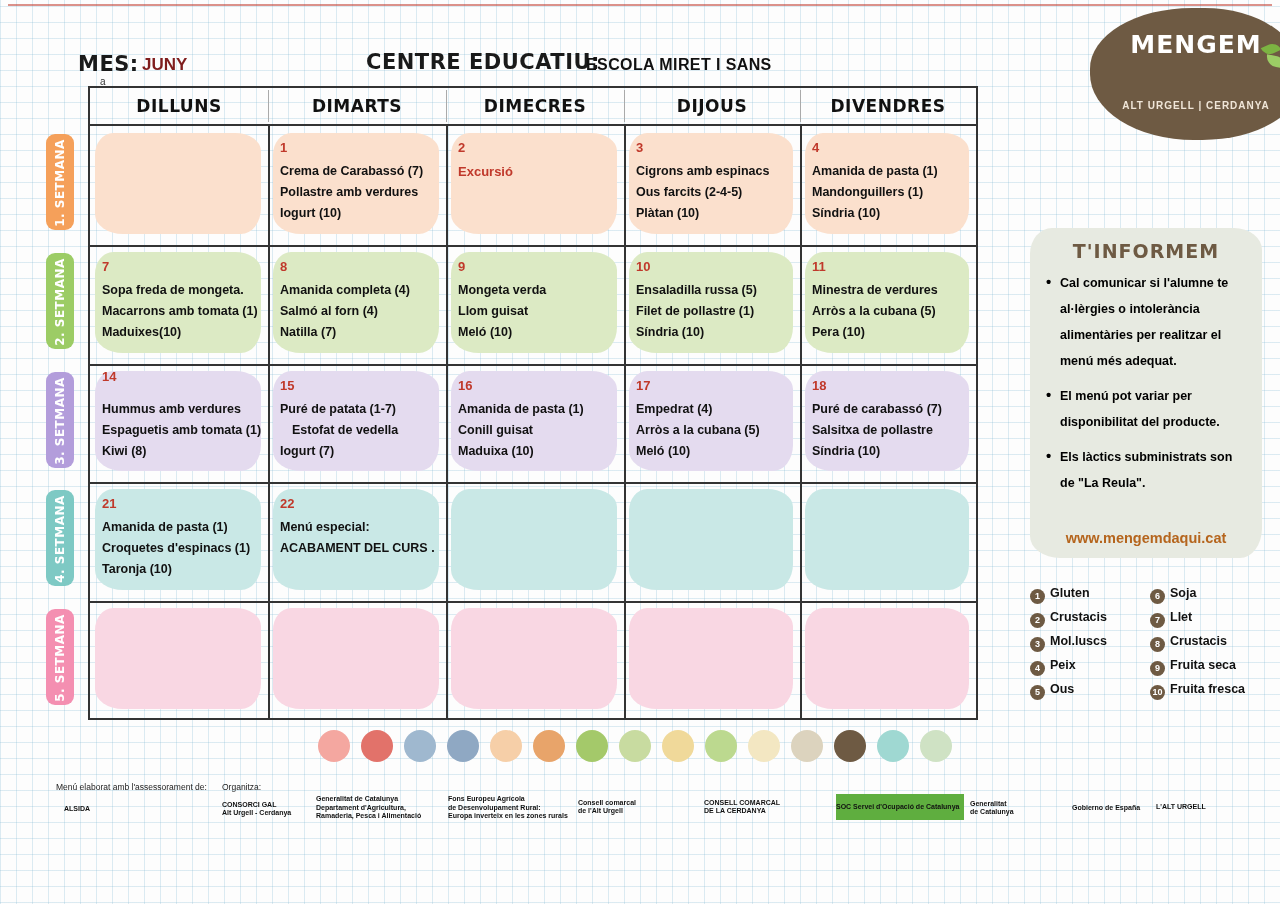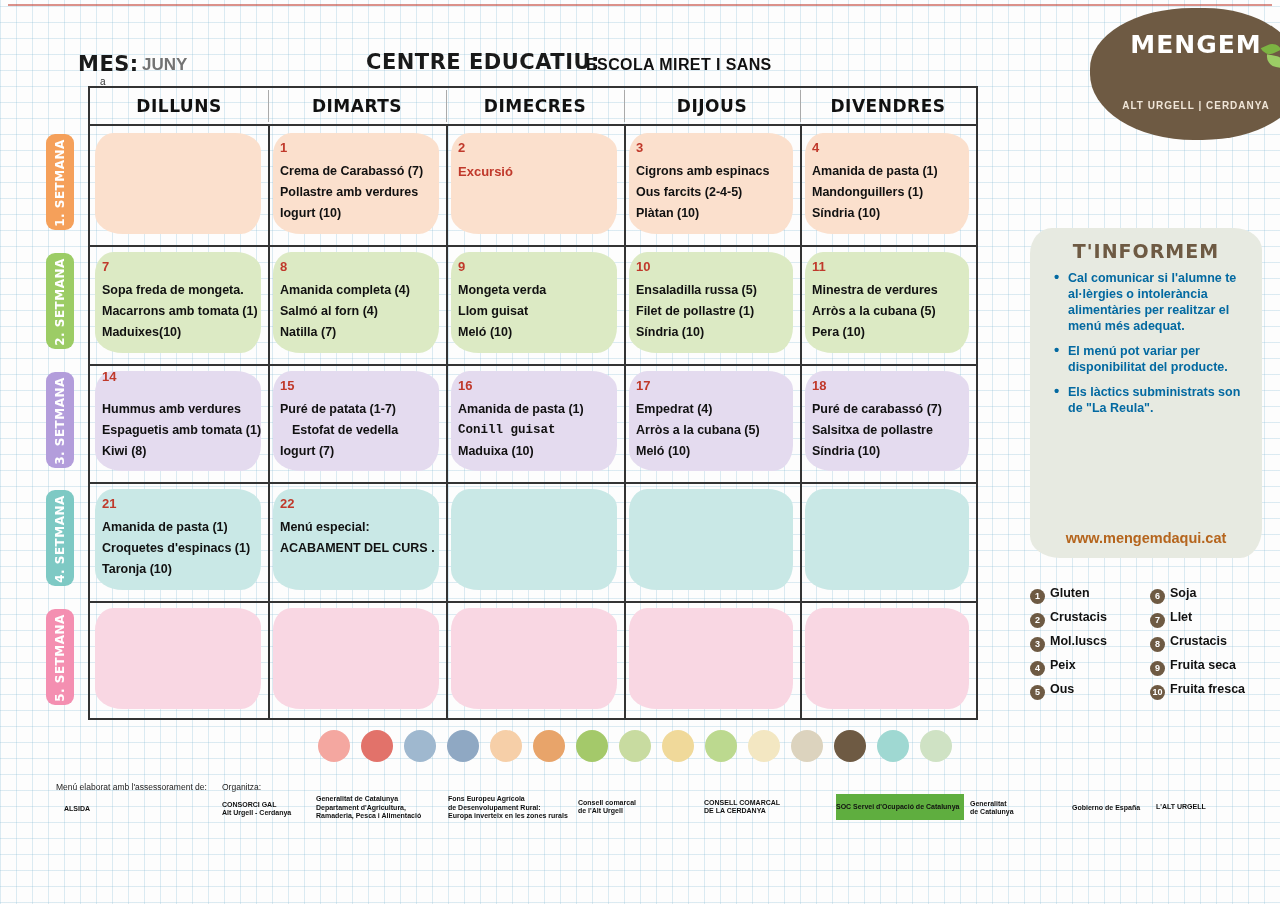--- a/index.html
+++ b/index.html
@@ -27,21 +27,21 @@
   .topline { position:absolute; left:8px; top:4px; width:1264px; height:2px; background:#c0392b; opacity:.55; }
 
   
   .hdr { position: absolute; left: 78px; top: 24px; width: 930px; height: 44px; }
   .hdr .lbl {
     font-family: "DejaVu Sans", sans-serif;
     font-weight: bold; font-size: 21px; letter-spacing: .5px; color: #1a1a1a;
     text-transform: uppercase;
   }
   .hdr-mes { position:absolute; left:0; top:28px; }
-  .hdr-mesval { position:absolute; left:64px; top:31px; font-size:17px; font-weight:bold; color:#737373; font-family:"Liberation Sans",sans-serif;}
+  .hdr-mesval { position:absolute; left:64px; top:31px; font-size:17px; font-weight:bold; color:#7f1d1d; font-family:"Liberation Sans",sans-serif;}
   .hdr-sup { position:absolute; left:22px; top:52px; font-size:10px; color:#333; }
   .hdr-centre { position:absolute; left:288px; top:26px; }
   .hdr-centreval { position:absolute; left:508px; top:32px; font-size:16px; font-weight:bold; color:#111; letter-spacing:.4px;}
 
   
   .logo {
     position:absolute; left:1042px; top:8px; width:212px; height:132px;
     background:#6e5a43;
     border-radius: 48% 46% 47% 49% / 46% 50% 45% 50%;
     color:#fff;
@@ -96,21 +96,21 @@
   .info {
     position:absolute; left:1030px; top:228px; width:232px; height:330px;
     background:#e7eae1;
     border-radius: 22px 28px 22px 30px / 26px 22px 30px 22px;
   }
   .info h3 {
     margin:0; position:absolute; left:0; right:0; top:12px; text-align:center;
     font-family:"DejaVu Sans",sans-serif; font-size:19px; color:#6e5a43; letter-spacing:1px;
   }
   .info ul { margin:0; padding:0 14px 0 30px; position:absolute; top:42px; left:0; right:0; list-style:none;}
-  .info li { position:relative; font-size:12.5px; line-height:16px; color:#0369a1; margin-bottom:9px; font-weight:600;margin-left:8px;}
+  .info li { position:relative; font-size:12.5px; line-height:26px; color:#000000; margin-bottom:9px; font-weight:600;}
   .info li:before { content:"•"; position:absolute; left:-14px; top:-1px; font-size:15px; }
   .info .url {
     position:absolute; left:0; right:0; bottom:12px; text-align:center;
     color:#b5651d; font-weight:bold; font-size:14.5px;
   }
 
   
   .alg { position:absolute; left:1030px; top:586px; width:236px; height:118px; }
   .alg .item { position:absolute; font-size:12.5px; color:#111; font-weight:600; white-space:nowrap; }
   .alg .bullet {
@@ -219,21 +219,21 @@
     <div class="dish" style="left: 12px; top: 334.6px; max-width: 162px;">Espaguetis amb tomata (1)</div>
     <div class="dish" style="left: 12px; top: 355.6px; max-width: 162px;">Kiwi (8)</div>
     <div class="blob" style="left: 183px; top: 282.6px; width: 166px; height: 100.8px; background: rgb(228, 219, 239);"></div>
     <div class="daynum" style="left: 190px; top: 289.6px;">15</div>
     <div class="dish" style="left: 190px; top: 313.6px; max-width: 162px;">Puré de patata (1-7)</div>
     <div class="dish" style="left: 190px; top: 334.6px; max-width: 162px; padding-left: 12px;">Estofat de vedella</div>
     <div class="dish" style="left: 190px; top: 355.6px; max-width: 162px;">Iogurt (7)</div>
     <div class="blob" style="left: 361px; top: 282.6px; width: 166px; height: 100.8px; background: rgb(228, 219, 239);"></div>
     <div class="daynum" style="left: 368px; top: 289.6px;">16</div>
     <div class="dish" style="left: 368px; top: 313.6px; max-width: 162px;">Amanida de pasta (1)</div>
-    <div class="dish" style="left: 368px; top: 334.6px; max-width: 162px; font-family: Liberation Mono, monospace;">Conill guisat</div>
+    <div class="dish" style="left: 368px; top: 334.6px; max-width: 162px;">Conill guisat</div>
     <div class="dish" style="left: 368px; top: 355.6px; max-width: 162px;">Maduixa (10)</div>
     <div class="blob" style="left: 539px; top: 282.6px; width: 164px; height: 100.8px; background: rgb(228, 219, 239);"></div>
     <div class="daynum" style="left: 546px; top: 289.6px;">17</div>
     <div class="dish" style="left: 546px; top: 313.6px; max-width: 160px;">Empedrat (4)</div>
     <div class="dish" style="left: 546px; top: 334.6px; max-width: 160px;">Arròs a la cubana (5)</div>
     <div class="dish" style="left: 546px; top: 355.6px; max-width: 160px;">Meló  (10)</div>
     <div class="blob" style="left: 715px; top: 282.6px; width: 164px; height: 100.8px; background: rgb(228, 219, 239);"></div>
     <div class="daynum" style="left: 722px; top: 289.6px;">18</div>
     <div class="dish" style="left: 722px; top: 313.6px; max-width: 160px;">Puré de carabassó (7)</div>
     <div class="dish" style="left: 722px; top: 334.6px; max-width: 160px;">Salsitxa de pollastre</div>

